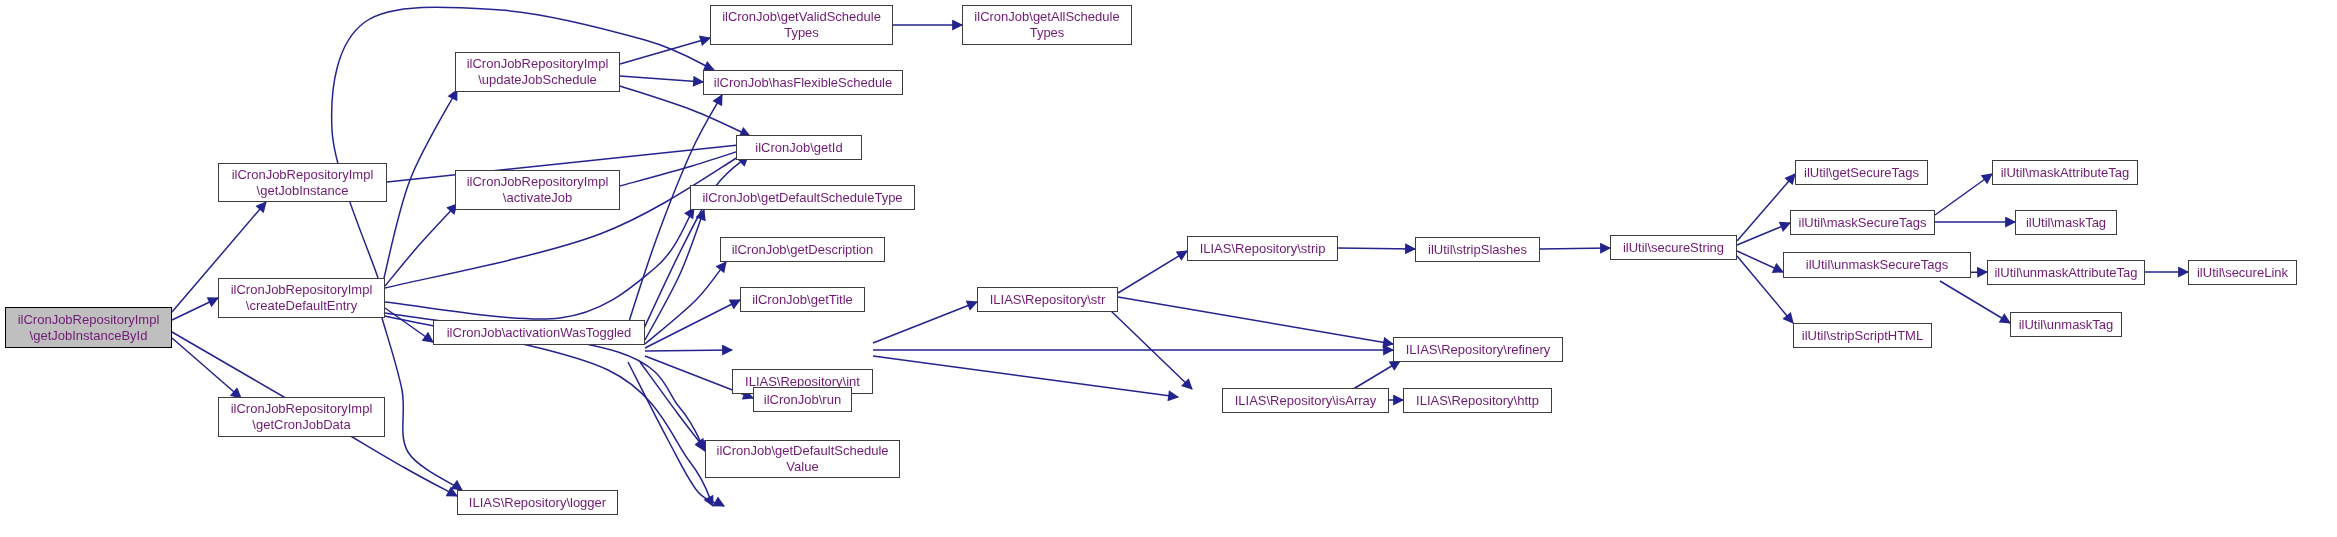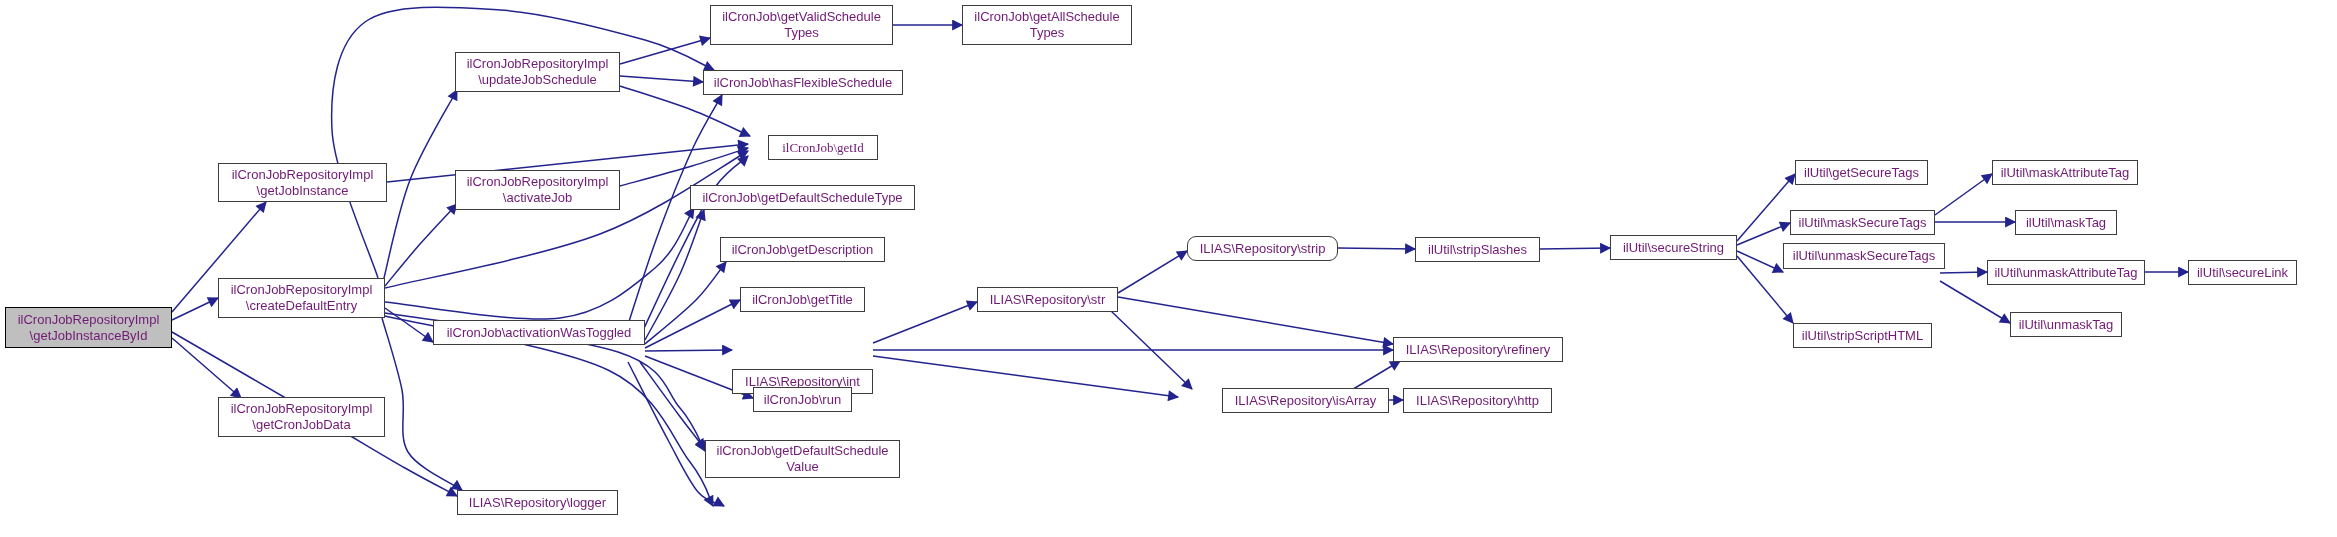--- a/index.html
+++ b/index.html
@@ -123,21 +123,21 @@
         <span class="nl">ilCronJob\getValidSchedule</span>
         <span class="nl">Types</span>
       </div>
       <div class="node" style="left: 962px; top: 5px; width: 170px; height: 40px;">
         <span class="nl">ilCronJob\getAllSchedule</span>
         <span class="nl">Types</span>
       </div>
       <div class="node" style="left: 703px; top: 70px; width: 200px; height: 25px;">
         <span class="nl">ilCronJob\hasFlexibleSchedule</span>
       </div>
-      <div class="node" style="left: 768px; top: 135px; width: 110px; height: 25px; font-family: Liberation Serif, serif;">
+      <div class="node" style="left: 736px; top: 135px; width: 126px; height: 25px;">
         <span class="nl">ilCronJob\getId</span>
       </div>
       <div class="node" style="left: 690px; top: 185px; width: 225px; height: 25px;">
         <span class="nl">ilCronJob\getDefaultScheduleType</span>
       </div>
       <div class="node" style="left: 720px; top: 237px; width: 165px; height: 25px;">
         <span class="nl">ilCronJob\getDescription</span>
       </div>
       <div class="node" style="left: 740px; top: 287px; width: 125px; height: 25px;">
         <span class="nl">ilCronJob\getTitle</span>
@@ -151,21 +151,21 @@
       <div class="node" style="left: 705px; top: 440px; width: 195px; height: 38px;">
         <span class="nl">ilCronJob\getDefaultSchedule</span>
         <span class="nl">Value</span>
       </div>
       <div class="node" style="left: 710px; top: 505px; width: 185px; height: 25px; margin-top: 42px;">
         <span class="nl">ilCronJob\hasAutoActivation</span>
       </div>
       <div class="node" style="left: 977px; top: 287px; width: 141px; height: 25px;">
         <span class="nl">ILIAS\Repository\str</span>
       </div>
-      <div class="node" style="left: 1187px; top: 236px; width: 151px; height: 25px; border-radius: 9px;">
+      <div class="node" style="left: 1187px; top: 236px; width: 151px; height: 25px;">
         <span class="nl">ILIAS\Repository\strip</span>
       </div>
       <div class="node" style="left: 1178px; top: 388px; width: 167px; height: 25px; margin-left: 44px;">
         <span class="nl">ILIAS\Repository\isArray</span>
       </div>
       <div class="node" style="left: 1393px; top: 337px; width: 170px; height: 25px;">
         <span class="nl">ILIAS\Repository\refinery</span>
       </div>
       <div class="node" style="left: 1403px; top: 388px; width: 149px; height: 25px;">
         <span class="nl">ILIAS\Repository\http</span>
@@ -175,21 +175,21 @@
       </div>
       <div class="node" style="left: 1610px; top: 235px; width: 127px; height: 25px;">
         <span class="nl">ilUtil\secureString</span>
       </div>
       <div class="node" style="left: 1795px; top: 160px; width: 133px; height: 25px;">
         <span class="nl">ilUtil\getSecureTags</span>
       </div>
       <div class="node" style="left: 1790px; top: 210px; width: 145px; height: 25px;">
         <span class="nl">ilUtil\maskSecureTags</span>
       </div>
-      <div class="node" style="left: 1783px; top: 243px; width: 162px; height: 26px;">
+      <div class="node" style="left: 1783px; top: 252px; width: 188px; height: 26px;">
         <span class="nl">ilUtil\unmaskSecureTags</span>
       </div>
       <div class="node" style="left: 1793px; top: 323px; width: 139px; height: 25px;">
         <span class="nl">ilUtil\stripScriptHTML</span>
       </div>
       <div class="node" style="left: 1992px; top: 160px; width: 146px; height: 25px;">
         <span class="nl">ilUtil\maskAttributeTag</span>
       </div>
       <div class="node" style="left: 2015px; top: 210px; width: 102px; height: 25px;">
         <span class="nl">ilUtil\maskTag</span>

